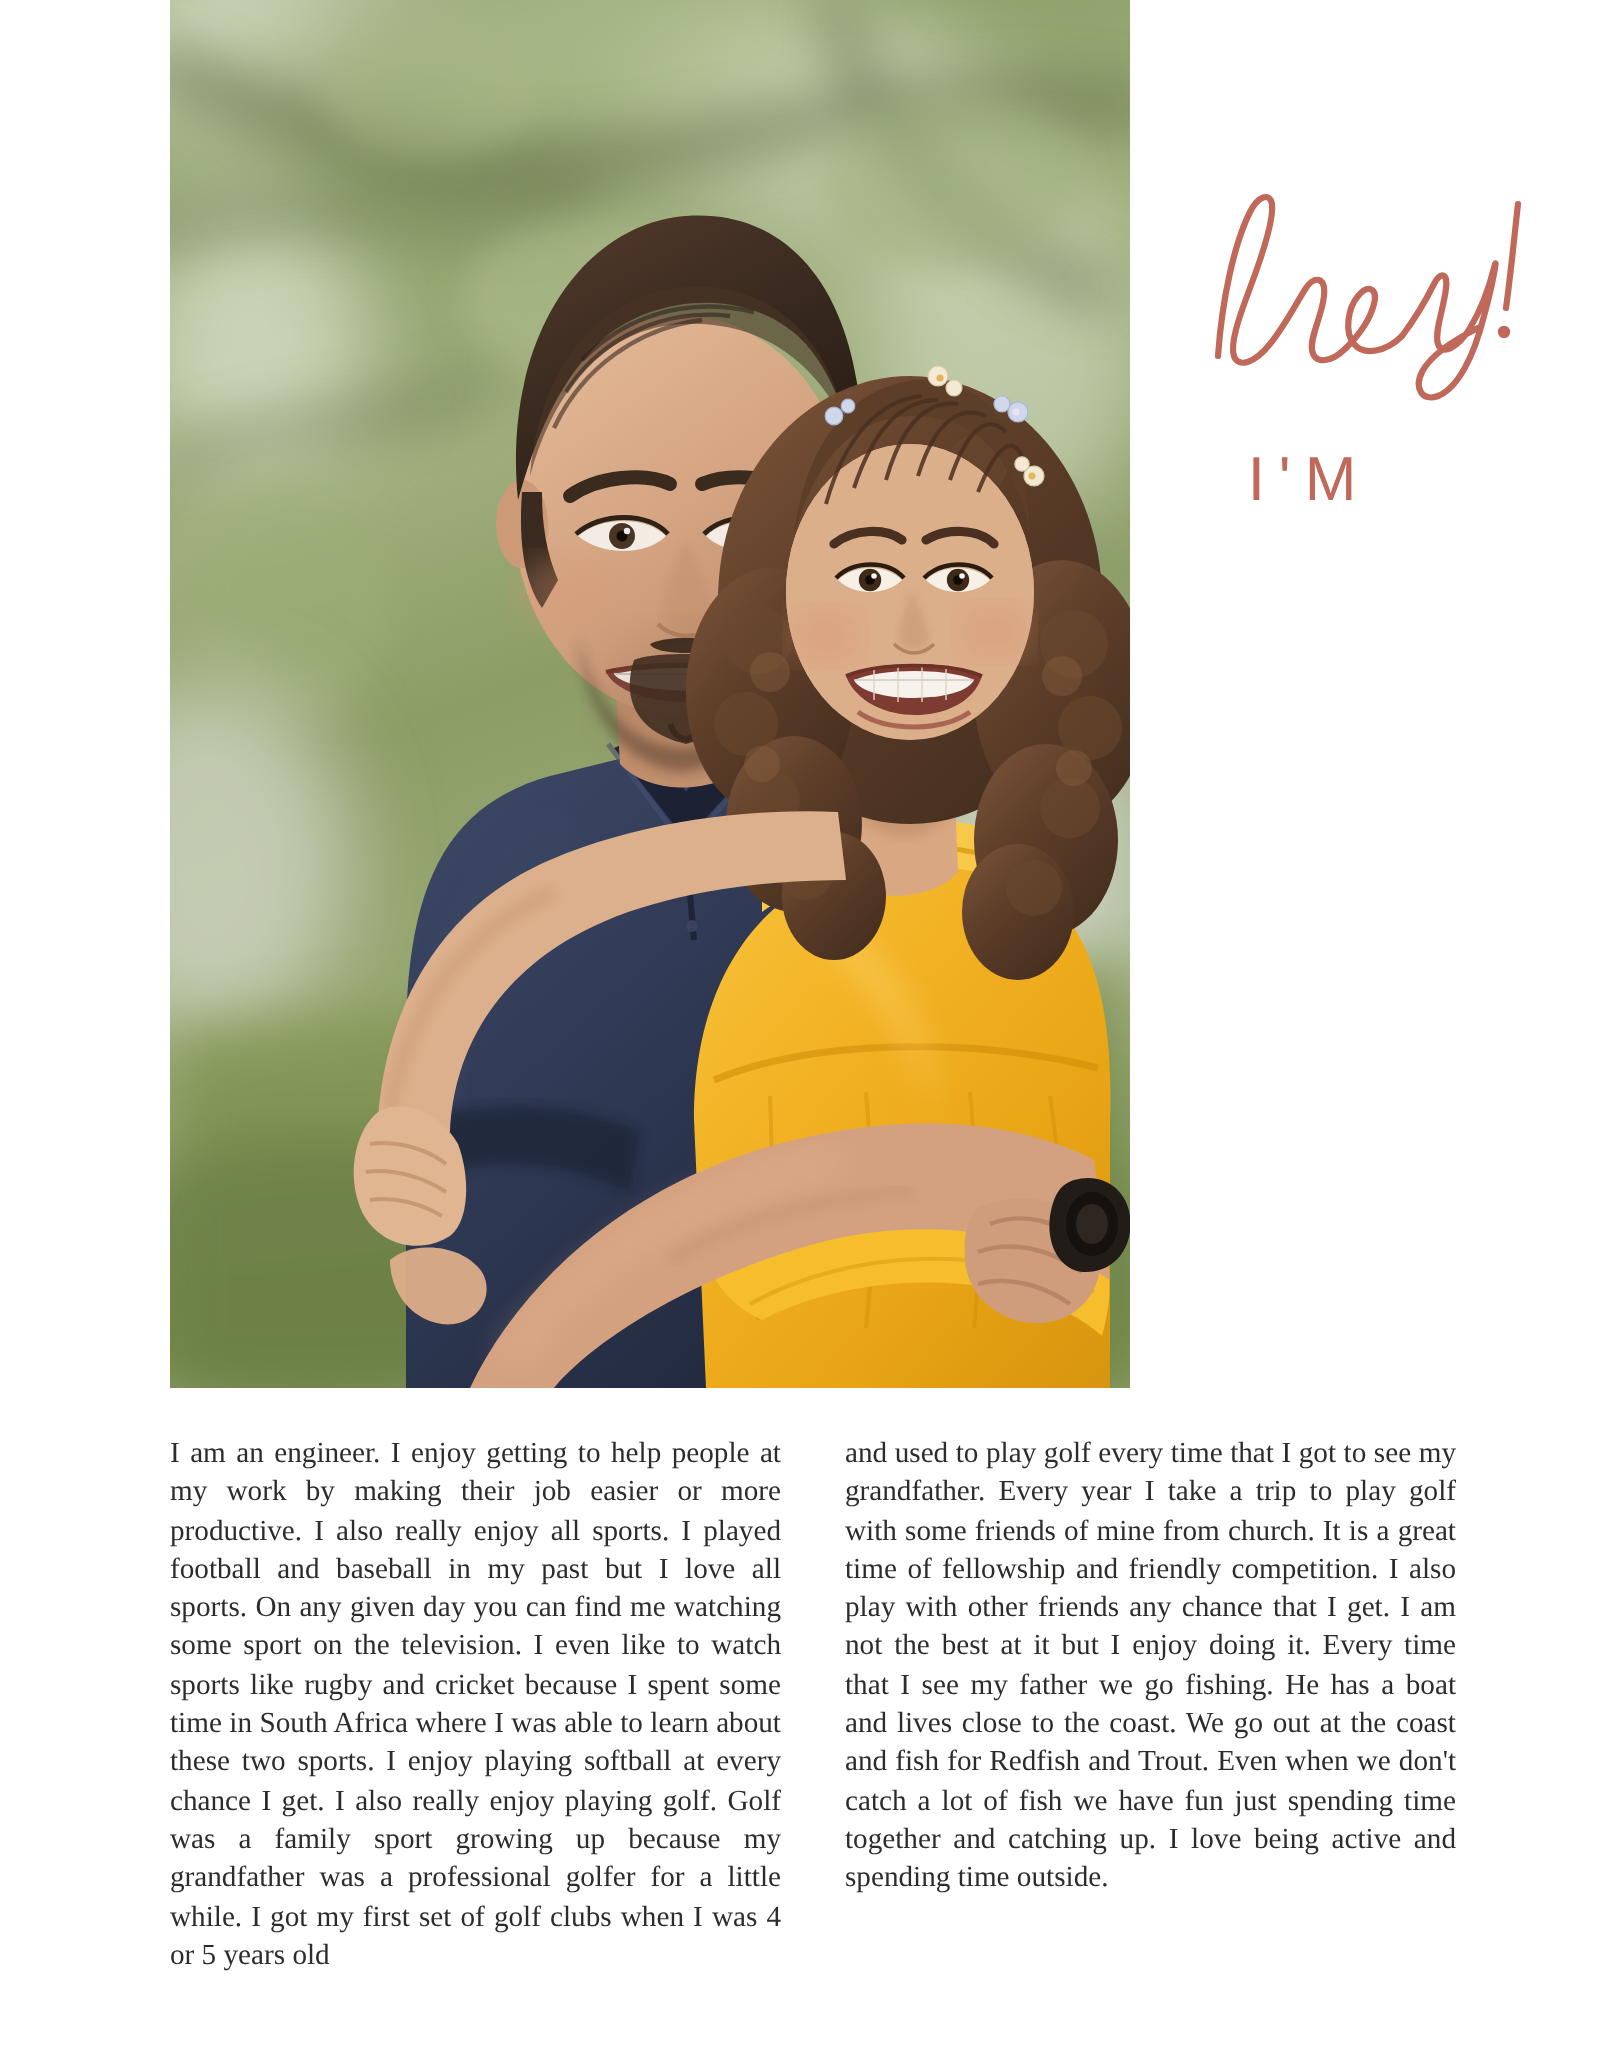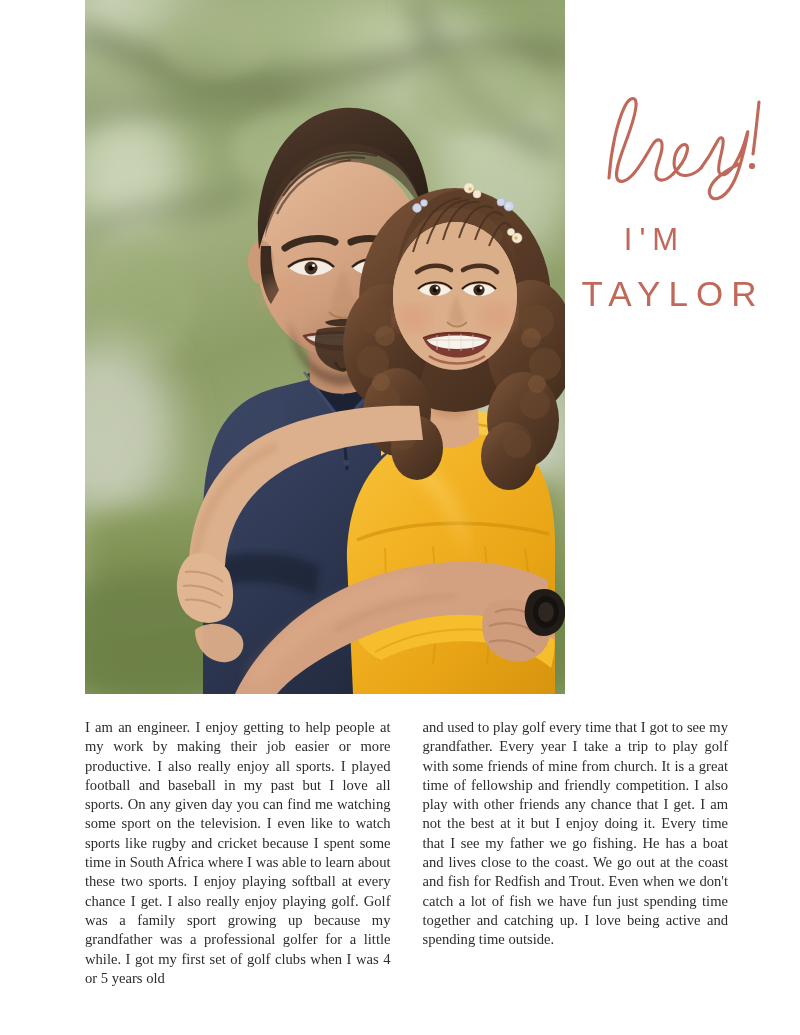--- a/index.html
+++ b/index.html
@@ -452,21 +452,20 @@
                  C128,90 140,82 152,76"></path>
 
         <path d="M172,14 C170,32 168,52 166,66"></path>
       </g>
       <circle cx="165" cy="78" r="3.1" fill="#c0695a"></circle>
     </svg>
     <span id="hey-fallback">hey!</span>
   </div>
 
   <div class="kicker" id="im-line">I'M</div>
-  <div class="kicker" id="taylor-line">TAYLOR</div>
 </div>
 
 <div id="bio">
   <div class="bio-col">
     <p>I am an engineer. I enjoy getting to help people at my work by making their job easier or more productive. I also really enjoy all sports. I played football and baseball in my past but I love all sports. On any given day you can find me watching some sport on the television. I even like to watch sports like rugby and cricket because I spent some time in South Africa where I was able to learn about these two sports. I enjoy playing softball at every chance I get. I also really enjoy playing golf. Golf was a family sport growing up because my grandfather was a professional golfer for a little while. I got my first set of golf clubs when I was 4 or 5 years old</p>
   </div>
   <div class="bio-col">
     <p>and used to play golf every time that I got to see my grandfather. Every year I take a trip to play golf with some friends of mine from church. It is a great time of fellowship and friendly competition. I also play with other friends any chance that I get. I am not the best at it but I enjoy doing it. Every time that I see my father we go fishing. He has a boat and lives close to the coast. We go out at the coast and fish for Redfish and Trout. Even when we don't catch a lot of fish we have fun just spending time together and catching up. I love being active and spending time outside.</p>
   </div>
 </div>

